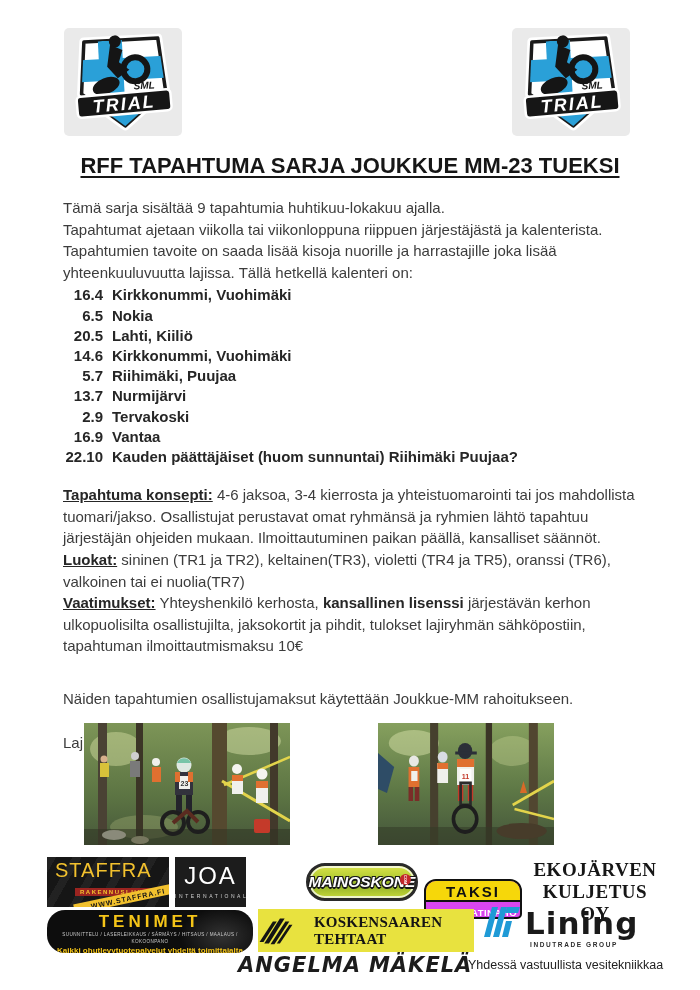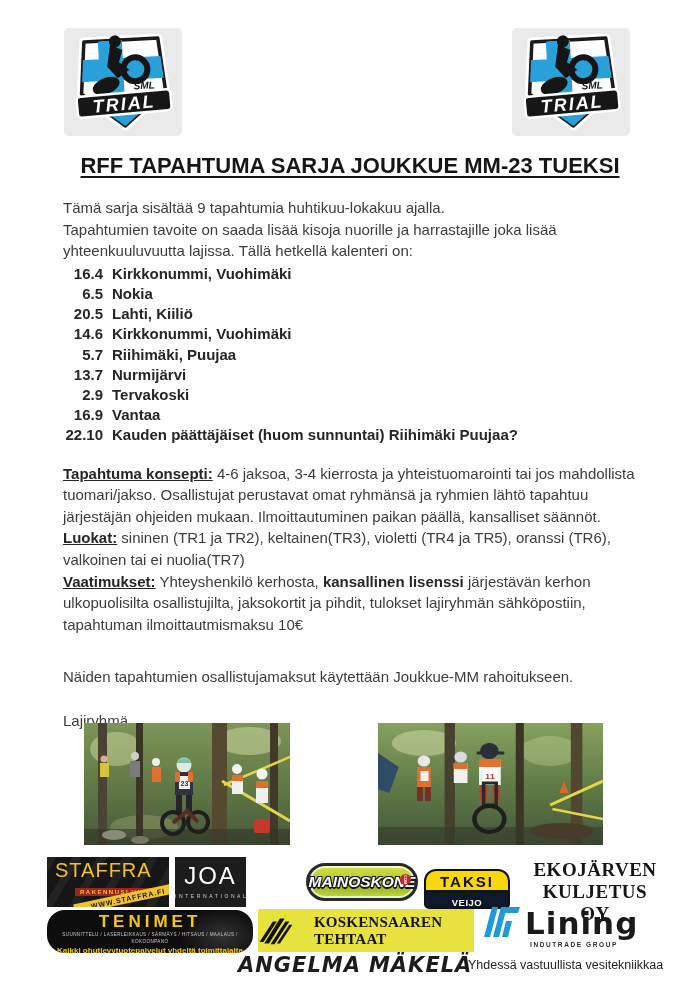--- a/index.html
+++ b/index.html
@@ -28,21 +28,21 @@
   .cal-date { width:40px; text-align:right; flex:0 0 auto; }
   .cal-loc { margin-left:9px; }
 
   .para { margin-top:17px; }
   .funding { margin-top:31px; }
   .caption { margin-top:22px; }
 
   
   .photo { position:absolute; top:723px; height:122px; }
   .photo-left { left:84px; width:206px; }
-  .photo-right { left:378px; width:225px; }
+  .photo-right { left:378px; width:176px; }
   .photo svg { width:100%; height:100%; display:block; }
 
   
   .sponsors { position:absolute; top:853px; left:0; width:700px; height:132px; }
   .sp { position:absolute; }
 
   .staffra { left:47px; top:4px; width:122px; height:50px; background:#161616; overflow:hidden;
              background-image:repeating-linear-gradient(120deg, rgba(255,255,255,0.05) 0 8px, transparent 8px 22px); }
   .staffra-name { color:#f2c12e; font-weight:400; font-size:20px; letter-spacing:1px; padding:3px 0 0 8px; line-height:20px; }
   .staffra-sub { display:inline-block; background:#9b2420; color:#f2c12e; font-size:6px; font-weight:bold;
@@ -59,22 +59,22 @@
   .automo svg { width:100%; height:100%; }
 
   .mainoskone { left:306px; top:10px; width:112px; height:38px; border:3px solid #2a2a2a; border-radius:19px;
                 background:linear-gradient(180deg,#d9e24a 0%, #aec92f 42%, #8fae26 58%, #c6d93a 100%);
                 box-shadow:inset 0 0 0 2px rgba(255,255,255,0.75); display:flex; align-items:center; justify-content:center; position:absolute; }
   .mainoskone-name { color:#fff; font-weight:900; font-style:italic; font-size:15.5px; letter-spacing:0px;
                      text-shadow:-1px -1px 0 #1a1a1a, 1px -1px 0 #1a1a1a, -1px 1px 0 #1a1a1a, 1px 1px 0 #1a1a1a, 0 2px 0 #1a1a1a; }
   .mainoskone-com { position:absolute; right:4px; top:8px; width:11px; height:11px; background:#c3272b; border-radius:50%;
                     color:#fff; font-size:4px; font-weight:bold; writing-mode:vertical-rl; text-align:center; line-height:11px; }
 
-  .taksi { left:424px; top:16px; width:86px; height:40px; border:2px solid #111; border-radius:12px 12px 5px 5px;
-           overflow:hidden; background:#0f172a; }
+  .taksi { left:424px; top:26px; width:98px; height:40px; border:2px solid #111; border-radius:12px 12px 5px 5px;
+           overflow:hidden; background:#d946ef; }
   .taksi-top { background:#f6d70a; height:21px; text-align:center; border-bottom:2px solid #111; }
   .taksi-top span { font-size:15px; font-weight:900; color:#111; letter-spacing:2px; line-height:21px; }
   .taksi-bottom { height:15px; text-align:center; }
   .taksi-bottom span { color:#fff; font-size:9.5px; font-weight:bold; letter-spacing:0.5px; line-height:15px; }
 
   .ekojarven { left:526px; top:6px; width:138px; text-align:center; font-family:"Liberation Serif", serif;
                font-weight:bold; color:#161616; font-size:19px; line-height:22px; letter-spacing:0.5px; }
 
   .tenimet { left:47px; top:57px; width:206px; height:43px; background:#0d0d0d; text-align:center; overflow:hidden;
              background-image:radial-gradient(ellipse 60px 40px at 85% 60%, rgba(120,120,120,0.35), transparent 70%);border-radius:18px; }
@@ -151,20 +151,21 @@
         </g>
       </g>
     </svg>
   </div>
 
   <div class="title">RFF TAPAHTUMA SARJA JOUKKUE MM-23 TUEKSI</div>
 
   <div class="content">
     <div class="intro">
       <div class="ln">Tämä sarja sisältää 9 tapahtumia huhtikuu-lokakuu ajalla.</div>
+      <div class="ln">Tapahtumat ajetaan viikolla tai viikonloppuna riippuen järjestäjästä ja kalenterista.</div>
       <div class="ln">Tapahtumien tavoite on saada lisää kisoja nuorille ja harrastajille joka lisää</div>
       <div class="ln">yhteenkuuluvuutta lajissa. Tällä hetkellä kalenteri on:</div>
     </div>
 
     <div class="calendar">
       <div class="cal-row">
           <span class="cal-date">16.4</span>
           <span class="cal-loc">Kirkkonummi, Vuohimäki</span>
         </div>
       <div class="cal-row">

